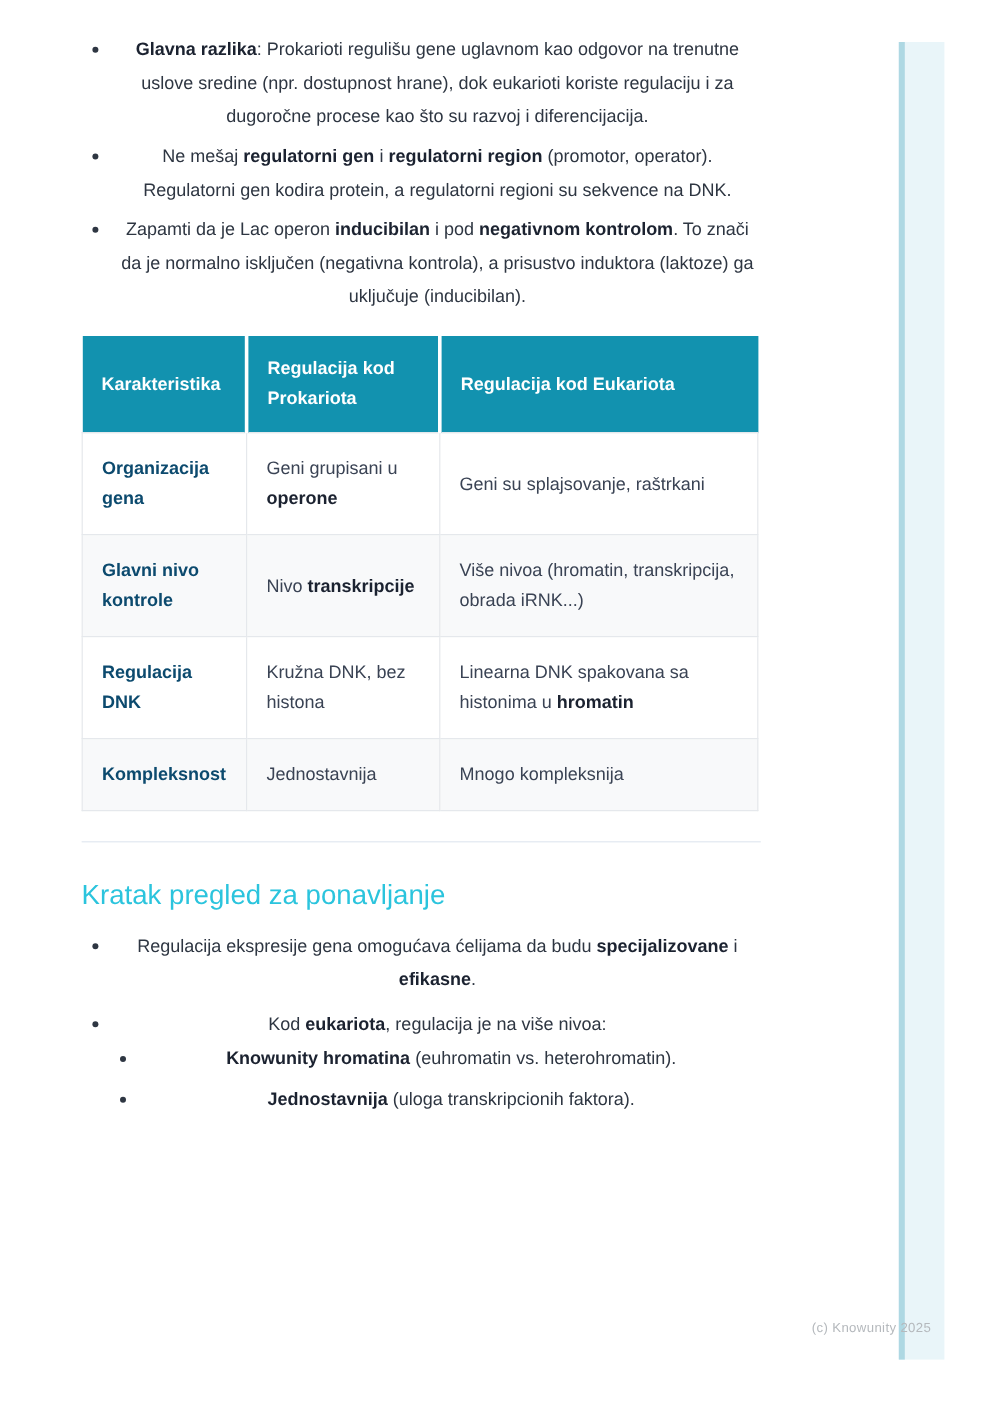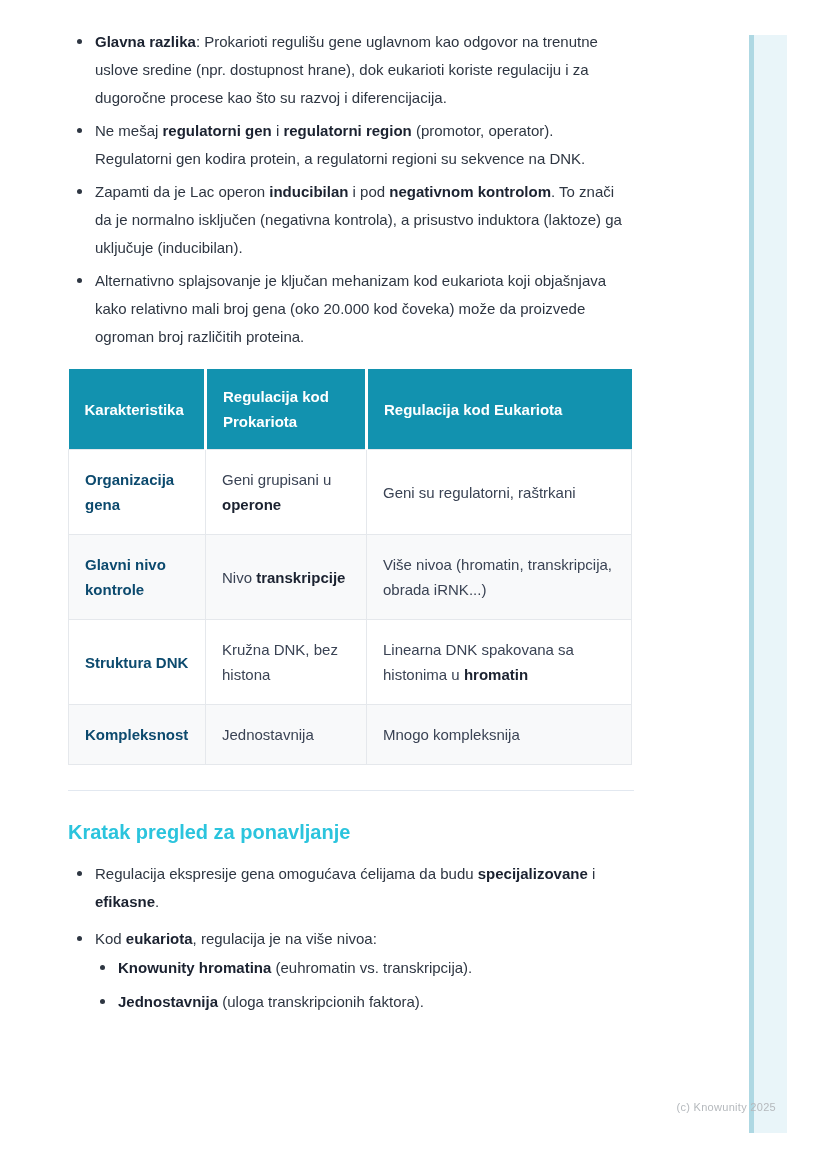--- a/index.html
+++ b/index.html
@@ -7,21 +7,21 @@
     width:828px;height:1171px;position:relative;overflow:hidden;
     background:#ffffff;
     font-family:"Liberation Sans","DejaVu Sans",sans-serif;
     color:#2e3642;
     -webkit-font-smoothing:antialiased;
   }
   .content{position:absolute;left:68px;top:28px;width:566px;}
 
   
   ul.blist{list-style:none;margin:0;padding:0;}
-  ul.blist li{margin:0 0 5px 0;}
+  ul.blist li{margin:0 0 5px 0;text-align:center;}
   .row{display:flex;align-items:flex-start;}
   .mk{flex:0 0 27px;display:flex;justify-content:flex-start;padding-left:9px;box-sizing:border-box;}
   .mk i{display:block;margin-top:11px;width:5px;height:5px;border-radius:50%;}
   .mk i.dot{background:#2e3642;}
   .mk i.circ{background:transparent;border:1.4px solid #2e3642;width:4px;height:4px;}
   .tx{flex:1;font-size:15px;line-height:28px;}
   .b{font-weight:700;color:#1b2230;}
 
   ul.lvl2{list-style:none;margin:1px 0 9px 0;padding:0 0 0 23px;}
   ul.lvl2 li{margin:0 0 6px 0;}
@@ -43,21 +43,21 @@
     padding:17px 16px;font-size:15px;line-height:25px;vertical-align:middle;
     color:#3a4354;background:#ffffff;
   }
   table.cmp tbody tr:nth-child(even) td{background:#f8f9fa;}
   table.cmp tbody td.lab{font-weight:700;color:#0c4a6e;}
 
   
   hr.sep{border:none;border-top:1px solid #e2e8f0;margin:25px 0 0 0;}
   h2.sec{
     margin:30px 0 16px 0;
-    font-size:20px;font-weight:700;letter-spacing:0;
+    font-size:23px;font-weight:400;letter-spacing:0;
     color:var(--heading,#2bc4dd);
   }
 
   
   .side-strip{
     position:absolute;left:749px;top:35px;width:33px;height:1098px;
     background:var(--strip-fill,#e9f5f9);
     border-left:5px solid var(--strip-border,#aed8e3);
     z-index:1;
   }
@@ -91,56 +91,48 @@
       </div>
     </li>
     <li>
       <div class="row">
         <span class="mk">
             <i class="dot"></i>
           </span>
         <span class="tx"><span>Zapamti da je Lac operon </span><span class="b">inducibilan</span><span> i pod </span><span class="b">negativnom kontrolom</span><span>. To znači da je normalno isključen (negativna kontrola), a prisustvo induktora (laktoze) ga uključuje (inducibilan).</span></span>
       </div>
     </li>
-    <li>
-      <div class="row">
-        <span class="mk">
-            <i class="dot"></i>
-          </span>
-        <span class="tx"><span>Alternativno splajsovanje je ključan mehanizam kod eukariota koji objašnjava kako relativno mali broj gena (oko 20.000 kod čoveka) može da proizvede ogroman broj različitih proteina.</span></span>
-      </div>
-    </li>
   </ul>
 
   <table class="cmp">
     <colgroup>
         <col class="c1">
         <col class="c2">
         <col class="c3">
       </colgroup>
     <thead>
       <tr>
         <th>Karakteristika</th>
         <th>Regulacija kod Prokariota</th>
         <th>Regulacija kod Eukariota</th>
       </tr>
     </thead>
     <tbody>
       <tr>
         <td class="lab">Organizacija gena</td>
         <td><span>Geni grupisani u </span><span class="b">operone</span></td>
-        <td><span>Geni su regulatorni, raštrkani</span></td>
+        <td><span>Geni su splajsovanje, raštrkani</span></td>
       </tr>
       <tr>
         <td class="lab">Glavni nivo kontrole</td>
         <td><span>Nivo </span><span class="b">transkripcije</span></td>
         <td><span>Više nivoa (hromatin, transkripcija, obrada iRNK...)</span></td>
       </tr>
       <tr>
-        <td class="lab">Struktura DNK</td>
+        <td class="lab">Regulacija DNK</td>
         <td><span>Kružna DNK, bez histona</span></td>
         <td><span>Linearna DNK spakovana sa histonima u </span><span class="b">hromatin</span></td>
       </tr>
       <tr>
         <td class="lab">Kompleksnost</td>
         <td><span>Jednostavnija</span></td>
         <td><span>Mnogo kompleksnija</span></td>
       </tr>
     </tbody>
   </table>
@@ -171,21 +163,21 @@
               <i class="dot"></i>
             </span>
           <span class="tx"><span>Kod </span><span class="b">eukariota</span><span>, regulacija je na više nivoa:</span></span>
         </div>
         <ul class="lvl2">
           <li>
             <div class="row">
               <span class="mk">
                   <i class="dot"></i>
                 </span>
-              <span class="tx"><span class="b">Knowunity hromatina</span><span> (euhromatin vs. transkripcija).</span></span>
+              <span class="tx"><span class="b">Knowunity hromatina</span><span> (euhromatin vs. heterohromatin).</span></span>
             </div>
           </li>
           <li>
             <div class="row">
               <span class="mk">
                   <i class="dot"></i>
                 </span>
               <span class="tx"><span class="b">Jednostavnija</span><span> (uloga transkripcionih faktora).</span></span>
             </div>
           </li>

